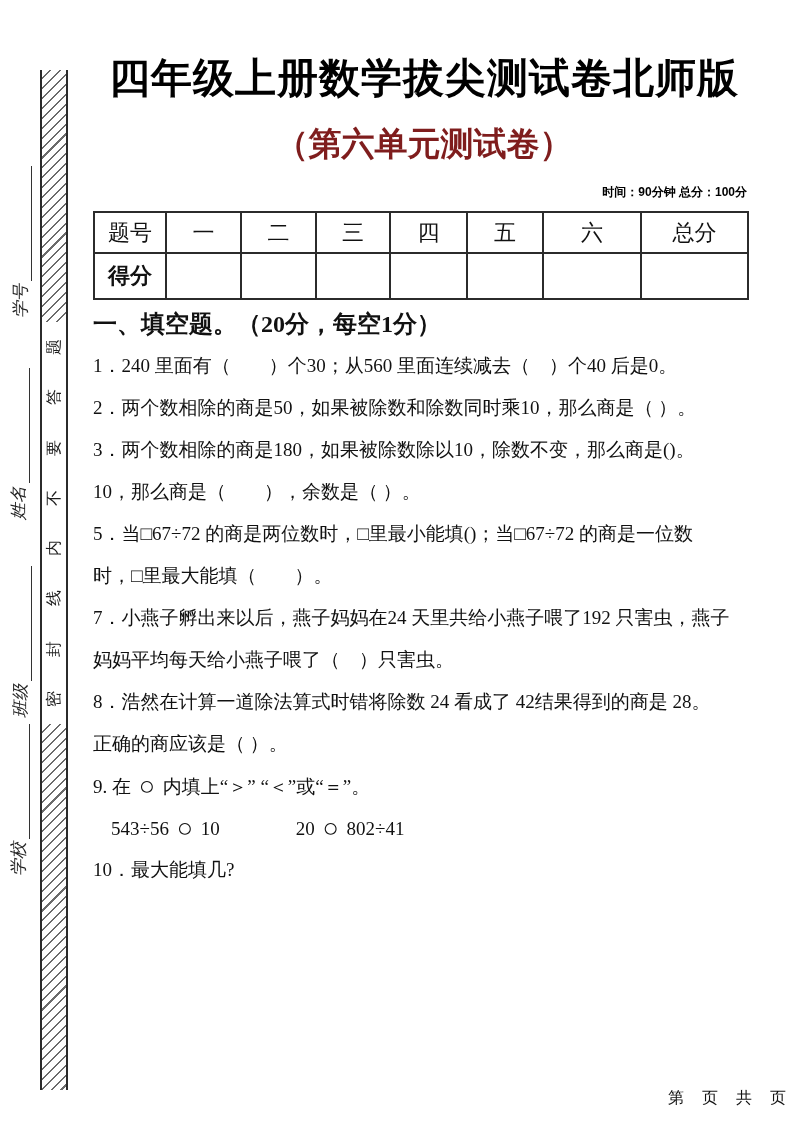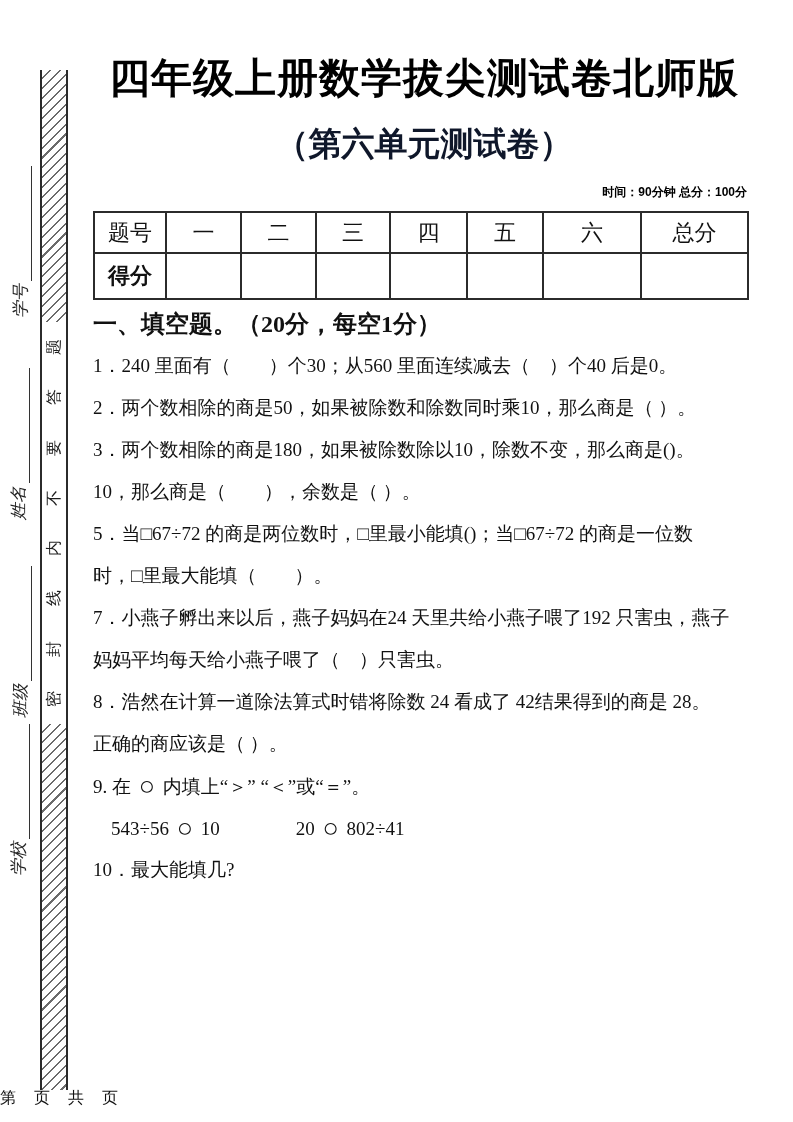--- a/index.html
+++ b/index.html
@@ -39,21 +39,21 @@
 
   
   .main { position:absolute; left:93px; top:16px; width:662px; }
   .title {
     font-family:"Liberation Sans","DejaVu Sans",sans-serif; font-weight:700;
     font-size:41px; line-height:60px; padding-top:32px; text-align:center;
     letter-spacing:1px; color:#000;
   }
   .subtitle {
     font-family:"Liberation Sans","DejaVu Sans",sans-serif; font-weight:700;
-    font-size:33px; line-height:48px; margin-top:12px; text-align:center; color:#0f172a;
+    font-size:33px; line-height:48px; margin-top:12px; text-align:center; color:#7f1d1d;
   }
   .meta {
     font-family:"Liberation Sans","DejaVu Sans",sans-serif; font-weight:700;
     font-size:12px; line-height:24px; margin-top:12px; width:654px; text-align:right; color:#000;
   }
 
   table.score { border-collapse:collapse; table-layout:fixed; width:654px; margin-top:7px; font-size:22px; }
   table.score th, table.score td { border:2px solid #2b2b2b; text-align:center; font-weight:400; padding:0; }
   table.score tr.head th { height:41px; }
   table.score tr.score-row td { height:46px;font-weight:bold; }
@@ -62,21 +62,21 @@
 
   .section-heading { font-size:24px; font-weight:700; height:42px; line-height:42px; margin-top:3px; }
   .qline { height:42px; line-height:42px; font-size:19px; white-space:nowrap; }
   .qline.indent { padding-left:18px; }
   .big-circle {
     font-family:"Liberation Sans","DejaVu Sans",sans-serif;
     font-size:27px; font-weight:700; padding:0 3px; vertical-align:-2px;
   }
 
   .footer {
-    position:absolute; bottom:13px; left:0; width:100%; text-align:left;
+    position:absolute; bottom:13px; left:0; width:100%; text-align:right;
     font-size:16px; letter-spacing:7px; color:#111;
   }
 </style>
 </head>
 <body>
 
 <div class="page">
 
   <aside>
     <div class="side-label f-xuehao">

